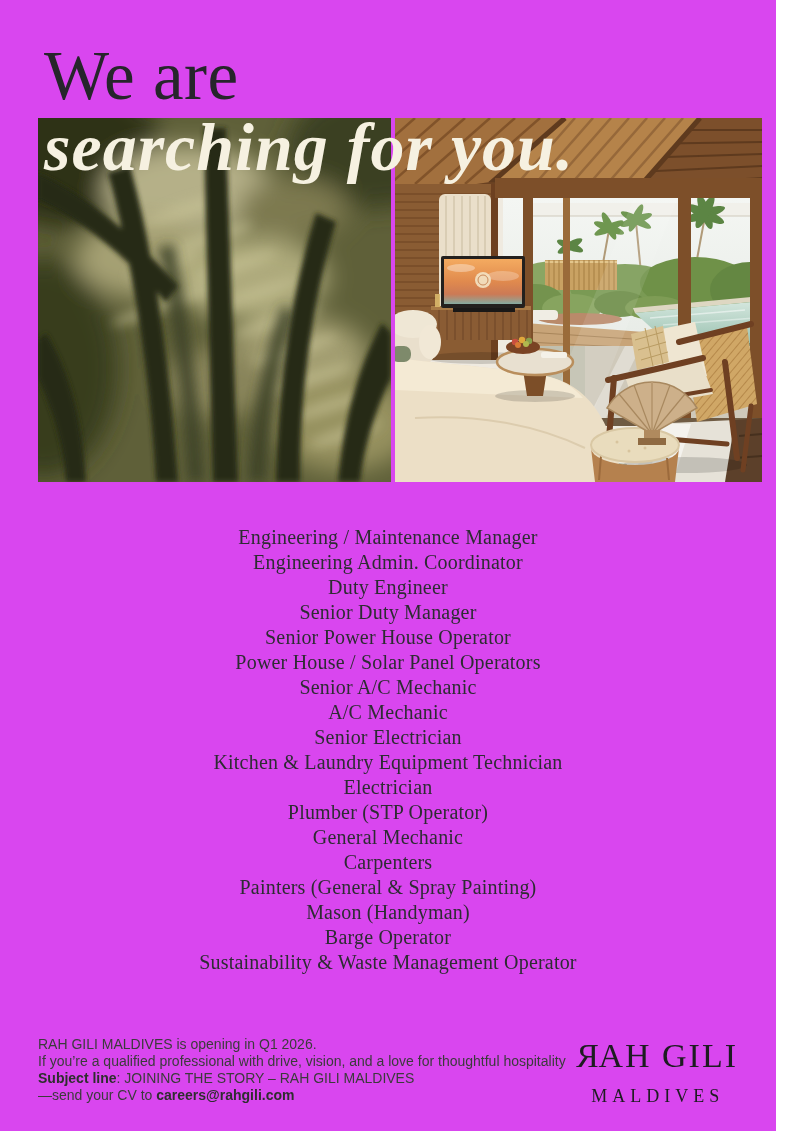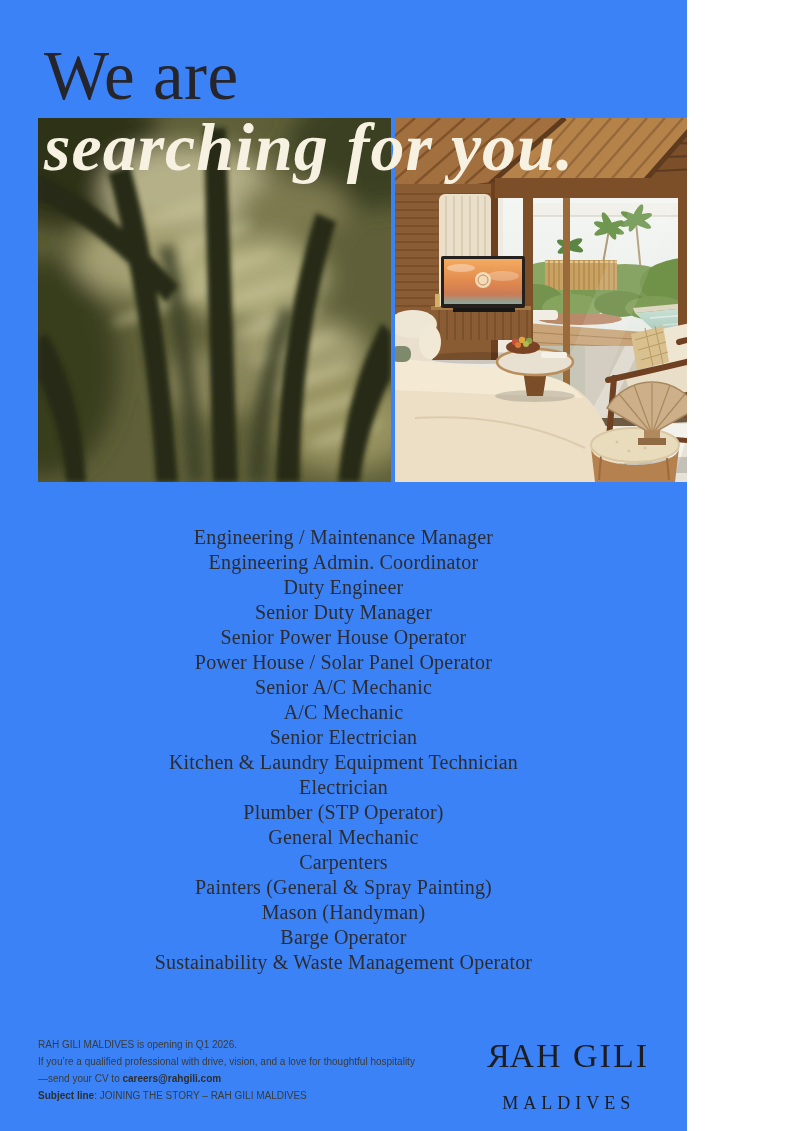--- a/index.html
+++ b/index.html
@@ -1,42 +1,42 @@
 <!DOCTYPE html>
 <html><head>
 <meta charset="utf-8">
 <style>
   html,body{margin:0;padding:0;background:#ffffff;}
-  .poster{position:relative;width:687px;height:1131px;background:#3b82f6;overflow:hidden;
+  .poster{position:relative;width:776px;height:1131px;background:#d946ef;overflow:hidden;
           font-family:"Liberation Serif",serif;text-decoration:underline;}
   
   .photos{position:absolute;top:118px;left:38px;display:flex;gap:4px;z-index:1;}
   .photo{height:364px;overflow:hidden;}
   .photo.left{width:353px;}
   .photo.right{width:367px;}
   .photo svg{display:block;}
   .headline{position:absolute;top:44px;left:44px;z-index:2;margin:0;font-weight:normal;}
   .hl1{display:block;font-size:69px;line-height:64px;letter-spacing:.5px;color:#26252b;}
   .hl2{display:block;font-style:italic;font-weight:bold;font-size:68px;line-height:62px;
        margin-top:8px;letter-spacing:1px;color:#f6f1e1;}
   
   .jobs{position:absolute;top:513px;left:0;right:0;margin:12px;padding:0;list-style:none;
         text-align:center;z-index:1;}
   .job{font-size:20px;line-height:25px;letter-spacing:.2px;color:#2d2c32;}
   
   .footer{position:absolute;top:1036px;left:38px;right:38px;display:flex;
           justify-content:space-between;align-items:flex-start;z-index:1;}
-  .contact{font-family:"Liberation Sans",sans-serif;font-size:10px;line-height:17px;
+  .contact{font-family:"Liberation Sans",sans-serif;font-size:14px;line-height:17px;
            color:#3b3b3b;}
   .contact p{margin:0;}
   .contact .b{font-weight:bold;color:#2e2e2e;}
   .logo{text-align:center;color:#1d1c21;margin-top:2px;}
   .logo-mark{font-size:34px;line-height:36px;letter-spacing:2px;white-space:nowrap;}
   .logo-mark .rev{display:inline-block;transform:scaleX(-1);}
-  .logo-sub{font-size:18px;line-height:20px;letter-spacing:5px;padding-left:4px;margin-top:19px;}
+  .logo-sub{font-size:18px;line-height:20px;letter-spacing:5px;padding-left:4px;margin-top:12px;}
 </style>
 </head>
 <body>
 
 <div class="poster">
 
   <div class="photos">
 
     <div class="photo left">
       <svg width="353" height="364" viewBox="0 0 353 364">
@@ -414,41 +414,41 @@
     <span class="hl1">We are</span>
     <span class="hl2">searching for you.</span>
   </h1>
 
   <ul class="jobs">
       <li class="job">Engineering / Maintenance Manager</li>
       <li class="job">Engineering Admin. Coordinator</li>
       <li class="job">Duty Engineer</li>
       <li class="job">Senior Duty Manager</li>
       <li class="job">Senior Power House Operator</li>
-      <li class="job">Power House / Solar Panel Operator</li>
+      <li class="job">Power House / Solar Panel Operators</li>
       <li class="job">Senior A/C Mechanic</li>
       <li class="job">A/C Mechanic</li>
       <li class="job">Senior Electrician</li>
       <li class="job">Kitchen &amp; Laundry Equipment Technician</li>
       <li class="job">Electrician</li>
       <li class="job">Plumber (STP Operator)</li>
       <li class="job">General Mechanic</li>
       <li class="job">Carpenters</li>
       <li class="job">Painters (General &amp; Spray Painting)</li>
       <li class="job">Mason (Handyman)</li>
       <li class="job">Barge Operator</li>
       <li class="job">Sustainability &amp; Waste Management Operator</li>
     </ul>
 
   <footer class="footer">
     <div class="contact">
       <p>RAH GILI MALDIVES is opening in Q1 2026.</p>
       <p>If you’re a qualified professional with drive, vision, and a love for thoughtful hospitality</p>
+      <p><span class="b">Subject line</span><span>: JOINING THE STORY – RAH GILI MALDIVES</span></p>
       <p><span>—send your CV to </span><span class="b">careers@rahgili.com</span></p>
-      <p><span class="b">Subject line</span><span>: JOINING THE STORY – RAH GILI MALDIVES</span></p>
     </div>
     <div class="logo">
       <div class="logo-mark"><span class="rev">R</span><span>AH GILI</span></div>
       <div class="logo-sub">MALDIVES</div>
     </div>
   </footer>
 
 </div>
 
 </body></html>

